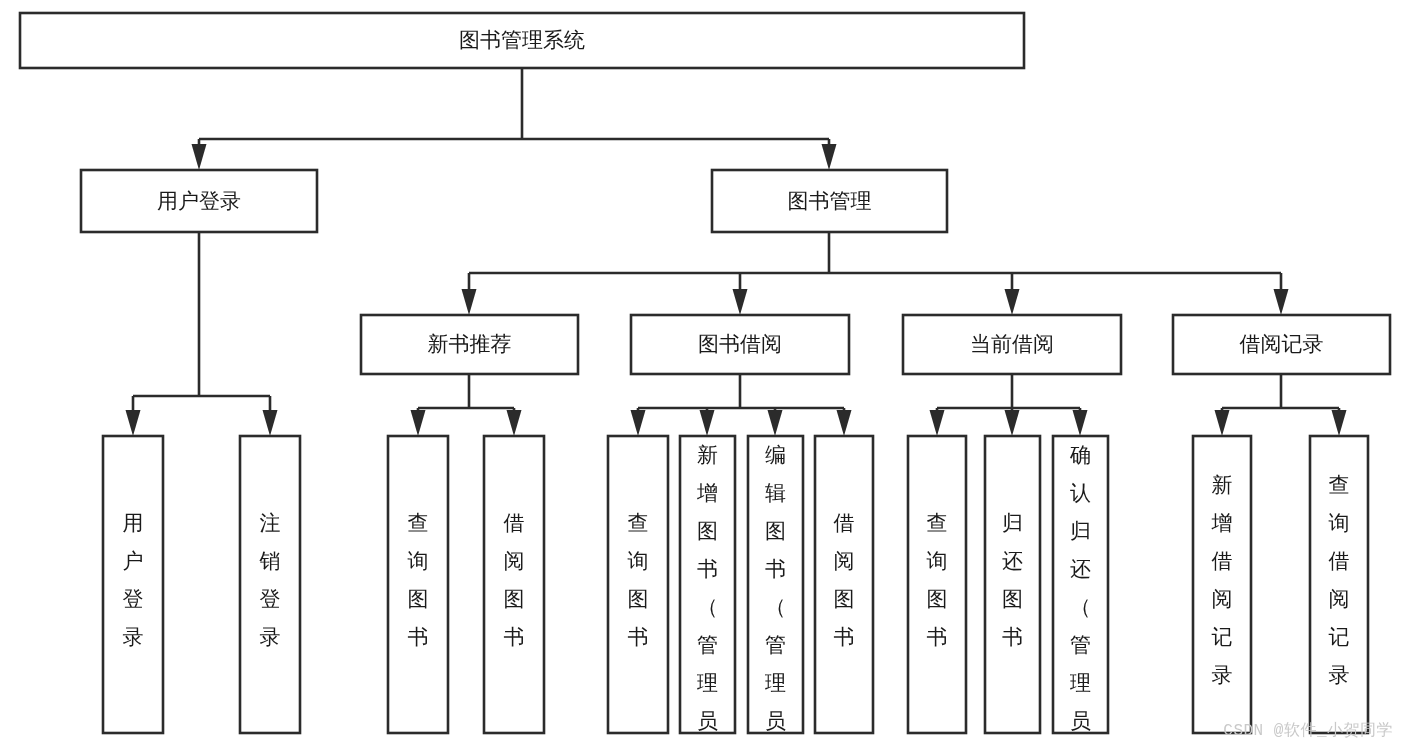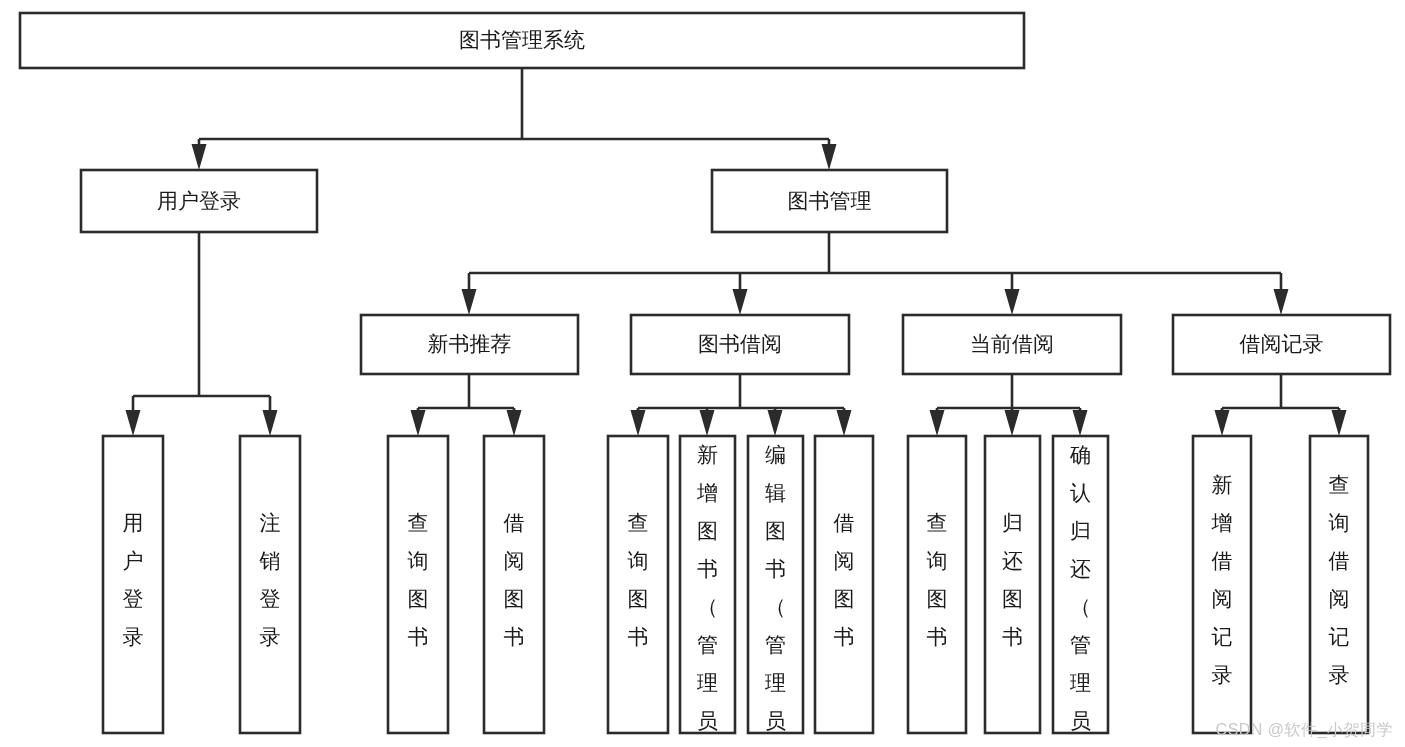--- a/index.html
+++ b/index.html
@@ -52,21 +52,21 @@
     font-family: "Liberation Sans", "DejaVu Sans", sans-serif;
     font-size: 21px;
     text-anchor: middle;
   }
   .watermark-text {
     position: absolute;
     right: 12px;
     bottom: 6px;
     color: #c9c9c9;
     font-size: 16px;
-    font-family: Liberation Sans, sans-serif;
+    font-family: Liberation Mono, monospace;
     white-space: nowrap;
     letter-spacing: 0.5px;
     user-select: none;
   }
 </style>
 </head>
 <body>
 
 <div id="diagram-root">
   <svg id="tree-svg" viewBox="0 0 1405 747">

